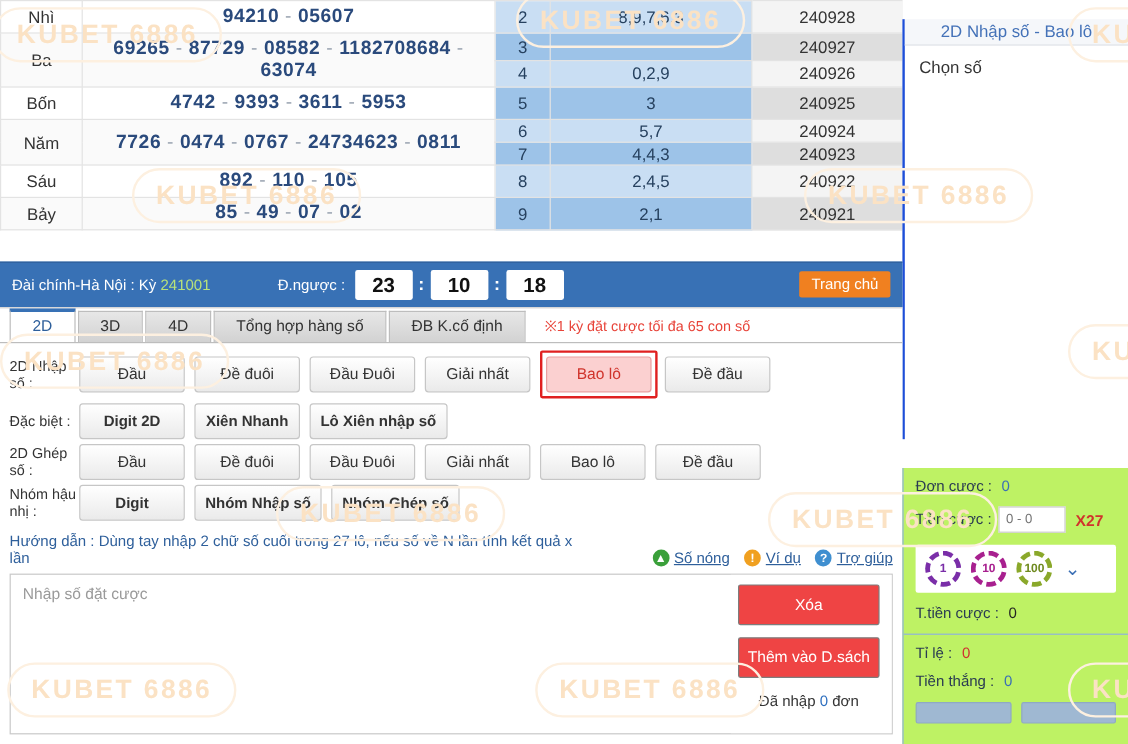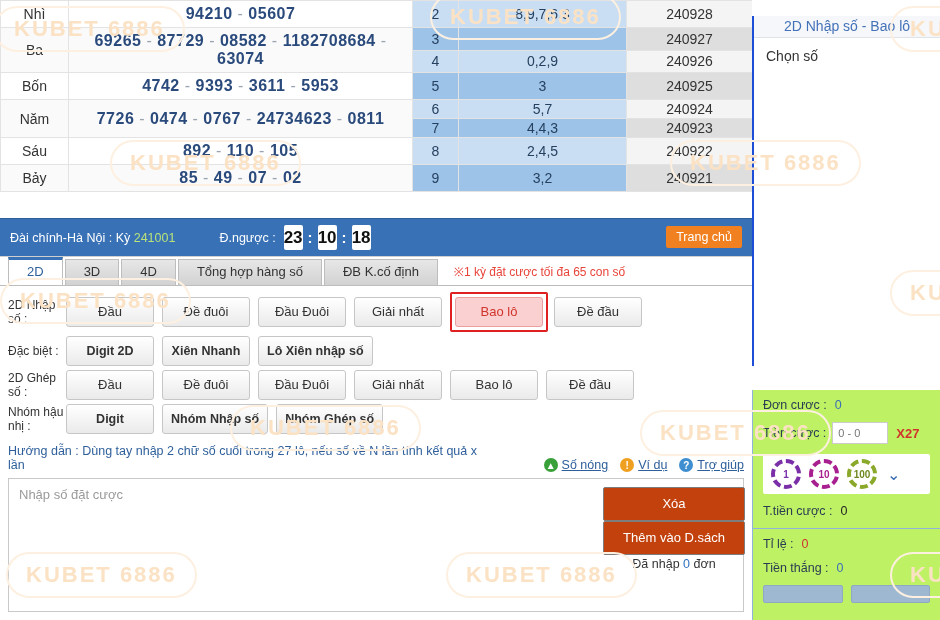--- a/index.html
+++ b/index.html
@@ -75,29 +75,29 @@
     border-bottom: 1px solid #dfe3e8;
   }
   .rt-sub { padding: 10px 12px; font-size: 14px; color: #333; }
 
   
   .statusbar {
     position: absolute; left: 0; top: 218px;
     width: 752px; height: 38px;
     background: #3871b5;
     border-top: 1px solid #2e5f9b;
-    display: flex; align-items: center;
+    display: flex; align-items: center; gap: 12px;
   }
   .sb-left { color: #fff; font-size: 12.5px; margin-left: 10px; white-space: nowrap; }
   .sb-period { color: #b9e27a; }
   .sb-mid { display: flex; align-items: center; margin-left: 44px; }
   .sb-cd-label { color: #fff; font-size: 12.5px; margin-right: 8px; }
   .cd-box {
     background: #fff; color: #111; font-weight: bold;
-    font-size: 17px; width: 19px; height: 25px;
+    font-size: 17px; width: 48px; height: 25px;
     display: flex; align-items: center; justify-content: center;
     border-radius: 2px;
   }
   .cd-colon { color: #fff; font-weight: bold; margin: 0 5px; font-size: 15px; }
   .home-btn {
     position: absolute; right: 10px; top: 7px;
     background: #f08020; color: #fff; font-size: 12.5px;
     padding: 4px 10px; border-radius: 2px; cursor: pointer;
   }
 
@@ -184,24 +184,24 @@
     padding: 8px 10px; font-size: 13px; color: #333;
     font-family: "Liberation Sans", sans-serif; background: transparent;
   }
   .bet-textarea::placeholder { color: #9a9a9a; }
   .side-actions {
     width: 134px; padding: 8px 10px 0 6px;
     display: flex; flex-direction: column; align-items: center;
     background: #fff;
   }
   .act-btn {
-    width: 142px; height: 34px; line-height: 32px;
-    background: #c2410c; color: #fff; font-size: 13px;
+    width: 118px; height: 34px; line-height: 32px;
+    background: #ef4444; color: #fff; font-size: 13px;
     text-align: center; border: 1px solid #7d7d7d;
-    border-radius: 2px; cursor: pointer;
+    border-radius: 2px; margin-bottom: 10px; cursor: pointer;
     white-space: nowrap;
   }
   .count-line { font-size: 12.5px; color: #333; margin-top: 2px; }
   .count-line .num { color: #2e6fbf; }
 
   
   .right-bet {
     position: absolute; left: 752px; top: 390px;
     width: 188px; height: 230px;
     background: #bef264;
@@ -292,21 +292,21 @@
             <td class="c-label" rowspan="1">Sáu</td>
             <td class="c-nums" rowspan="1"><span>892</span><span class="sep"> - </span><span>110</span><span class="sep"> - </span><span>105</span></td>
             <td class="c-idx">8</td>
             <td class="c-val">2,4,5</td>
             <td class="c-per">240922</td>
           </tr>
           <tr class="alt odd">
             <td class="c-label" rowspan="1">Bảy</td>
             <td class="c-nums" rowspan="1"><span>85</span><span class="sep"> - </span><span>49</span><span class="sep"> - </span><span>07</span><span class="sep"> - </span><span>02</span></td>
             <td class="c-idx">9</td>
-            <td class="c-val">3,2</td>
+            <td class="c-val">2,1</td>
             <td class="c-per">240921</td>
           </tr>
         </tbody>
     </table>
   </div>
 
   <div class="right-top">
     <div class="rt-title">2D Nhập số - Bao lô</div>
     <div class="rt-sub">Chọn số</div>
   </div>

